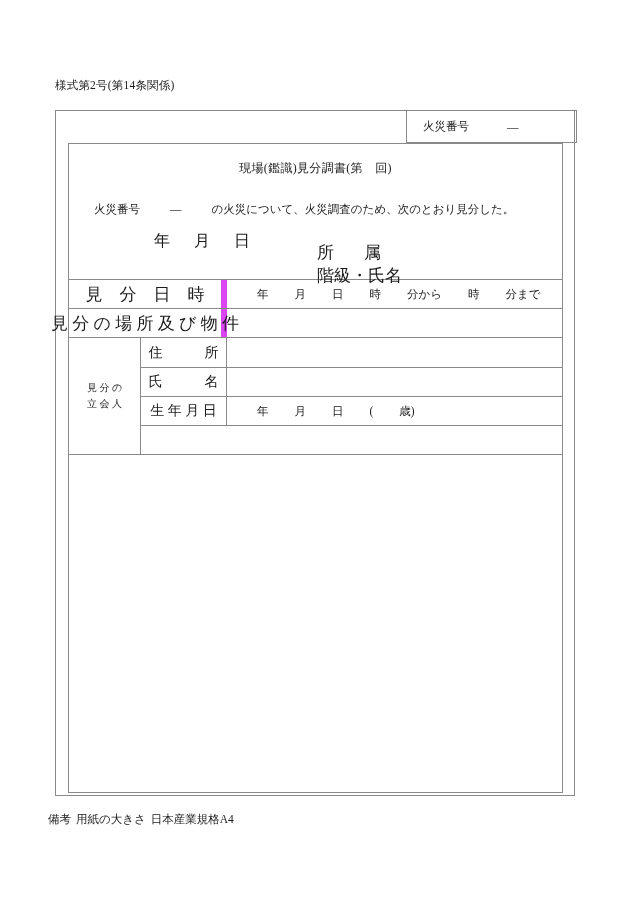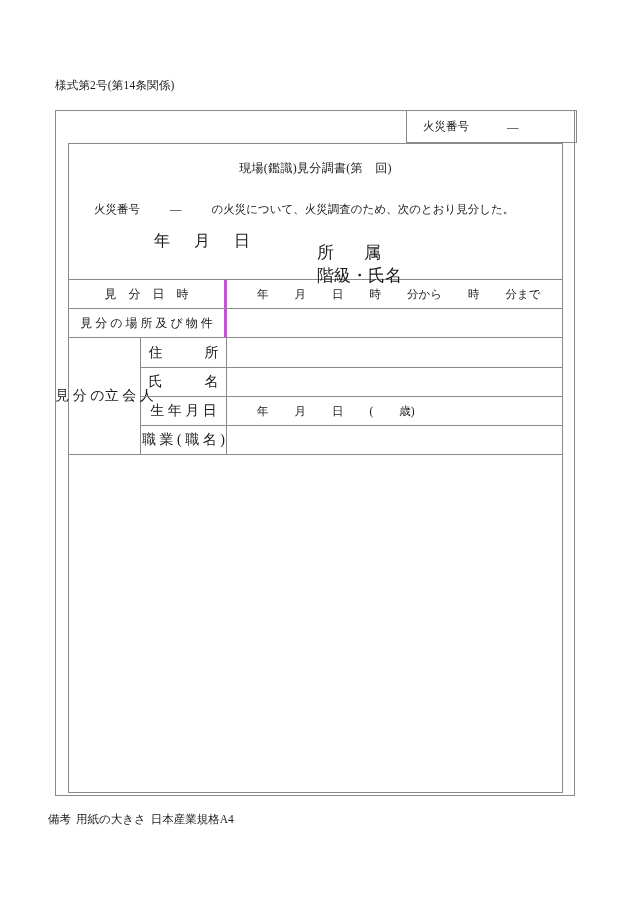--- a/index.html
+++ b/index.html
@@ -119,22 +119,22 @@
     border-top: 1px solid #8a8a8a;
     box-sizing: border-box;
     flex: 0 0 auto;
   }
   .cell-label {
     width: 158px;
     box-sizing: border-box;
     display: flex;
     align-items: center;
     justify-content: center;
-    font-size: 12px;
-    border-right: 3px solid #d946ef;
+    font-size: 17px;
+    border-right: 6px solid #d946ef;
     white-space: nowrap;
   }
   .cell-value {
     flex: 1;
     box-sizing: border-box;
     display: flex;
     align-items: center;
     font-size: 11.5px;
     padding-left: 30px;
     white-space: nowrap;
@@ -149,23 +149,24 @@
     border-top: 1px solid #8a8a8a;
     height: 117px;
     box-sizing: border-box;
     flex: 0 0 auto;
   }
   .witness-label {
     width: 72px;
     box-sizing: border-box;
     border-right: 1px solid #8a8a8a;
     display: flex;
+    flex-direction: column;
     align-items: center;
     justify-content: center;
-    font-size: 14px;
+    font-size: 10px;
     line-height: 1.6;
     white-space: nowrap;
   }
   .witness-rows {
     flex: 1;
     display: flex;
     flex-direction: column;
   }
   .w-row {
     display: flex;
@@ -277,21 +278,20 @@
         <div class="w-row">
           <div class="w-sublabel">生 年 月 日</div>
           <div class="w-value">
             <span class="dob">
               <span>年</span><span>月</span><span>日</span><span>(</span><span>歳)</span>
             </span>
           </div>
         </div>
 
         <div class="w-row">
-          <div class="w-sublabel">職 業 ( 職 名 )</div>
           <div class="w-value"></div>
         </div>
 
       </div>
     </div>
 
     <div class="body-area"></div>
 
   </div>
 </div>

